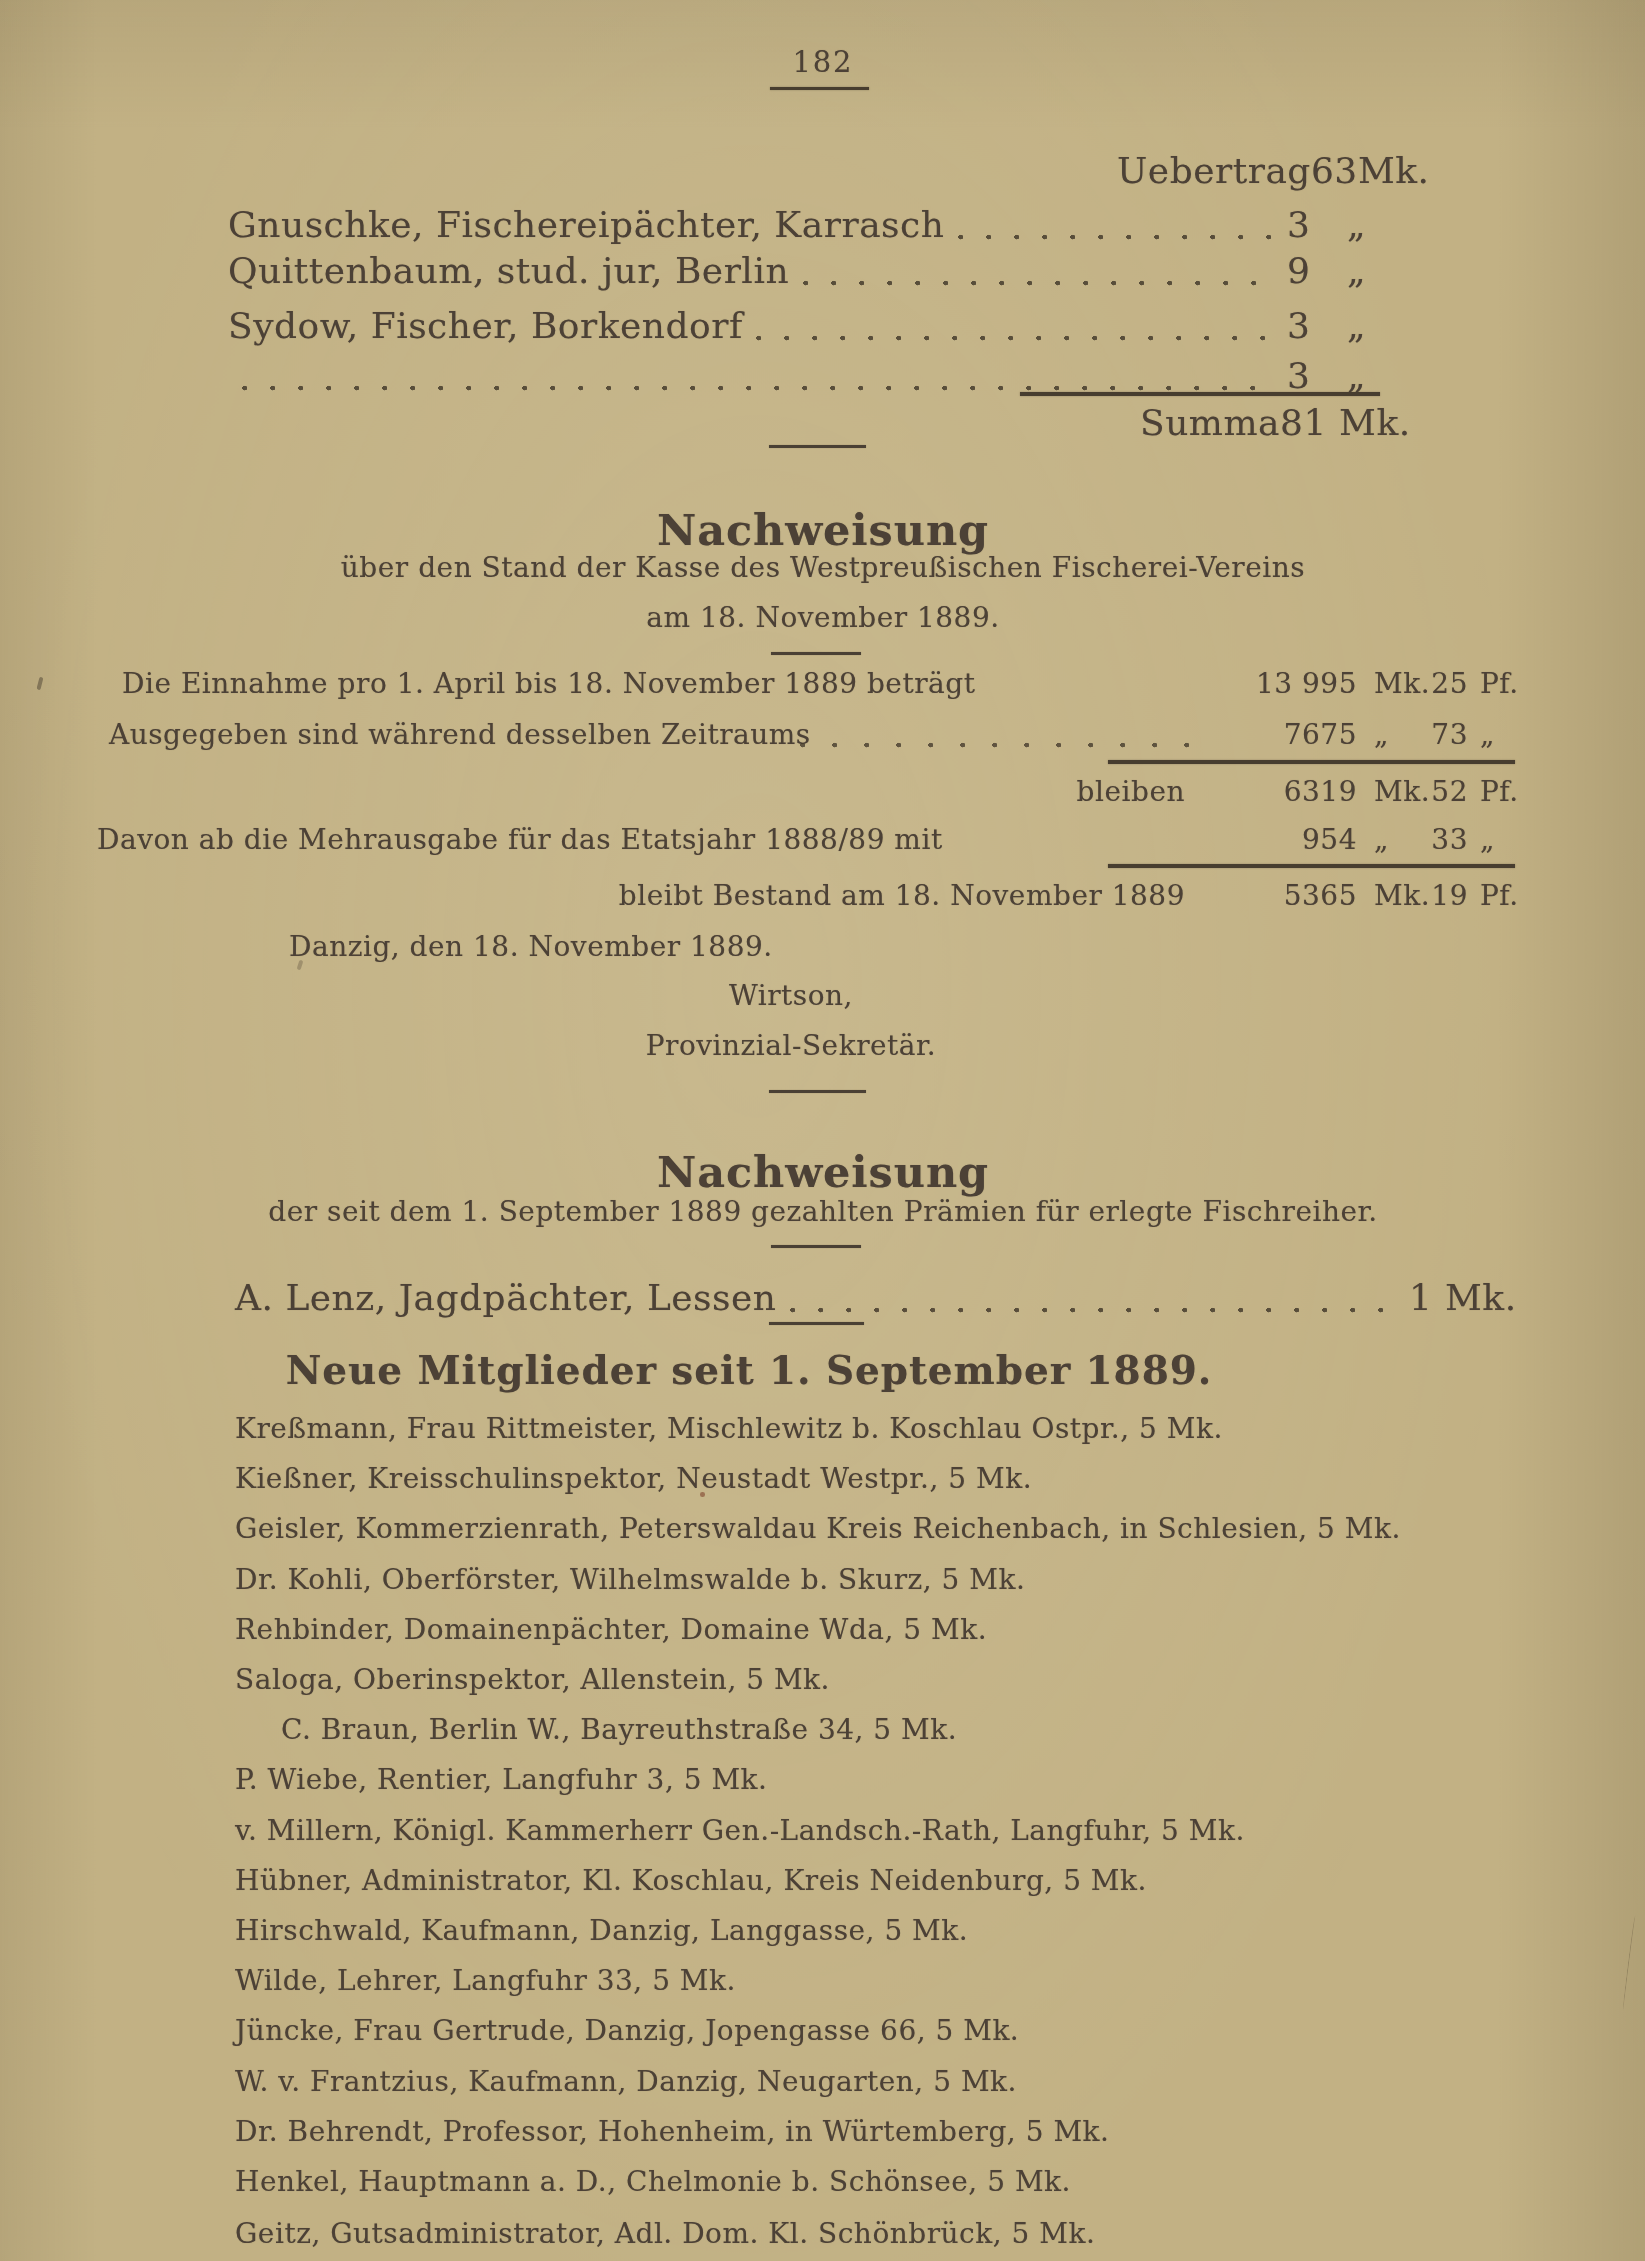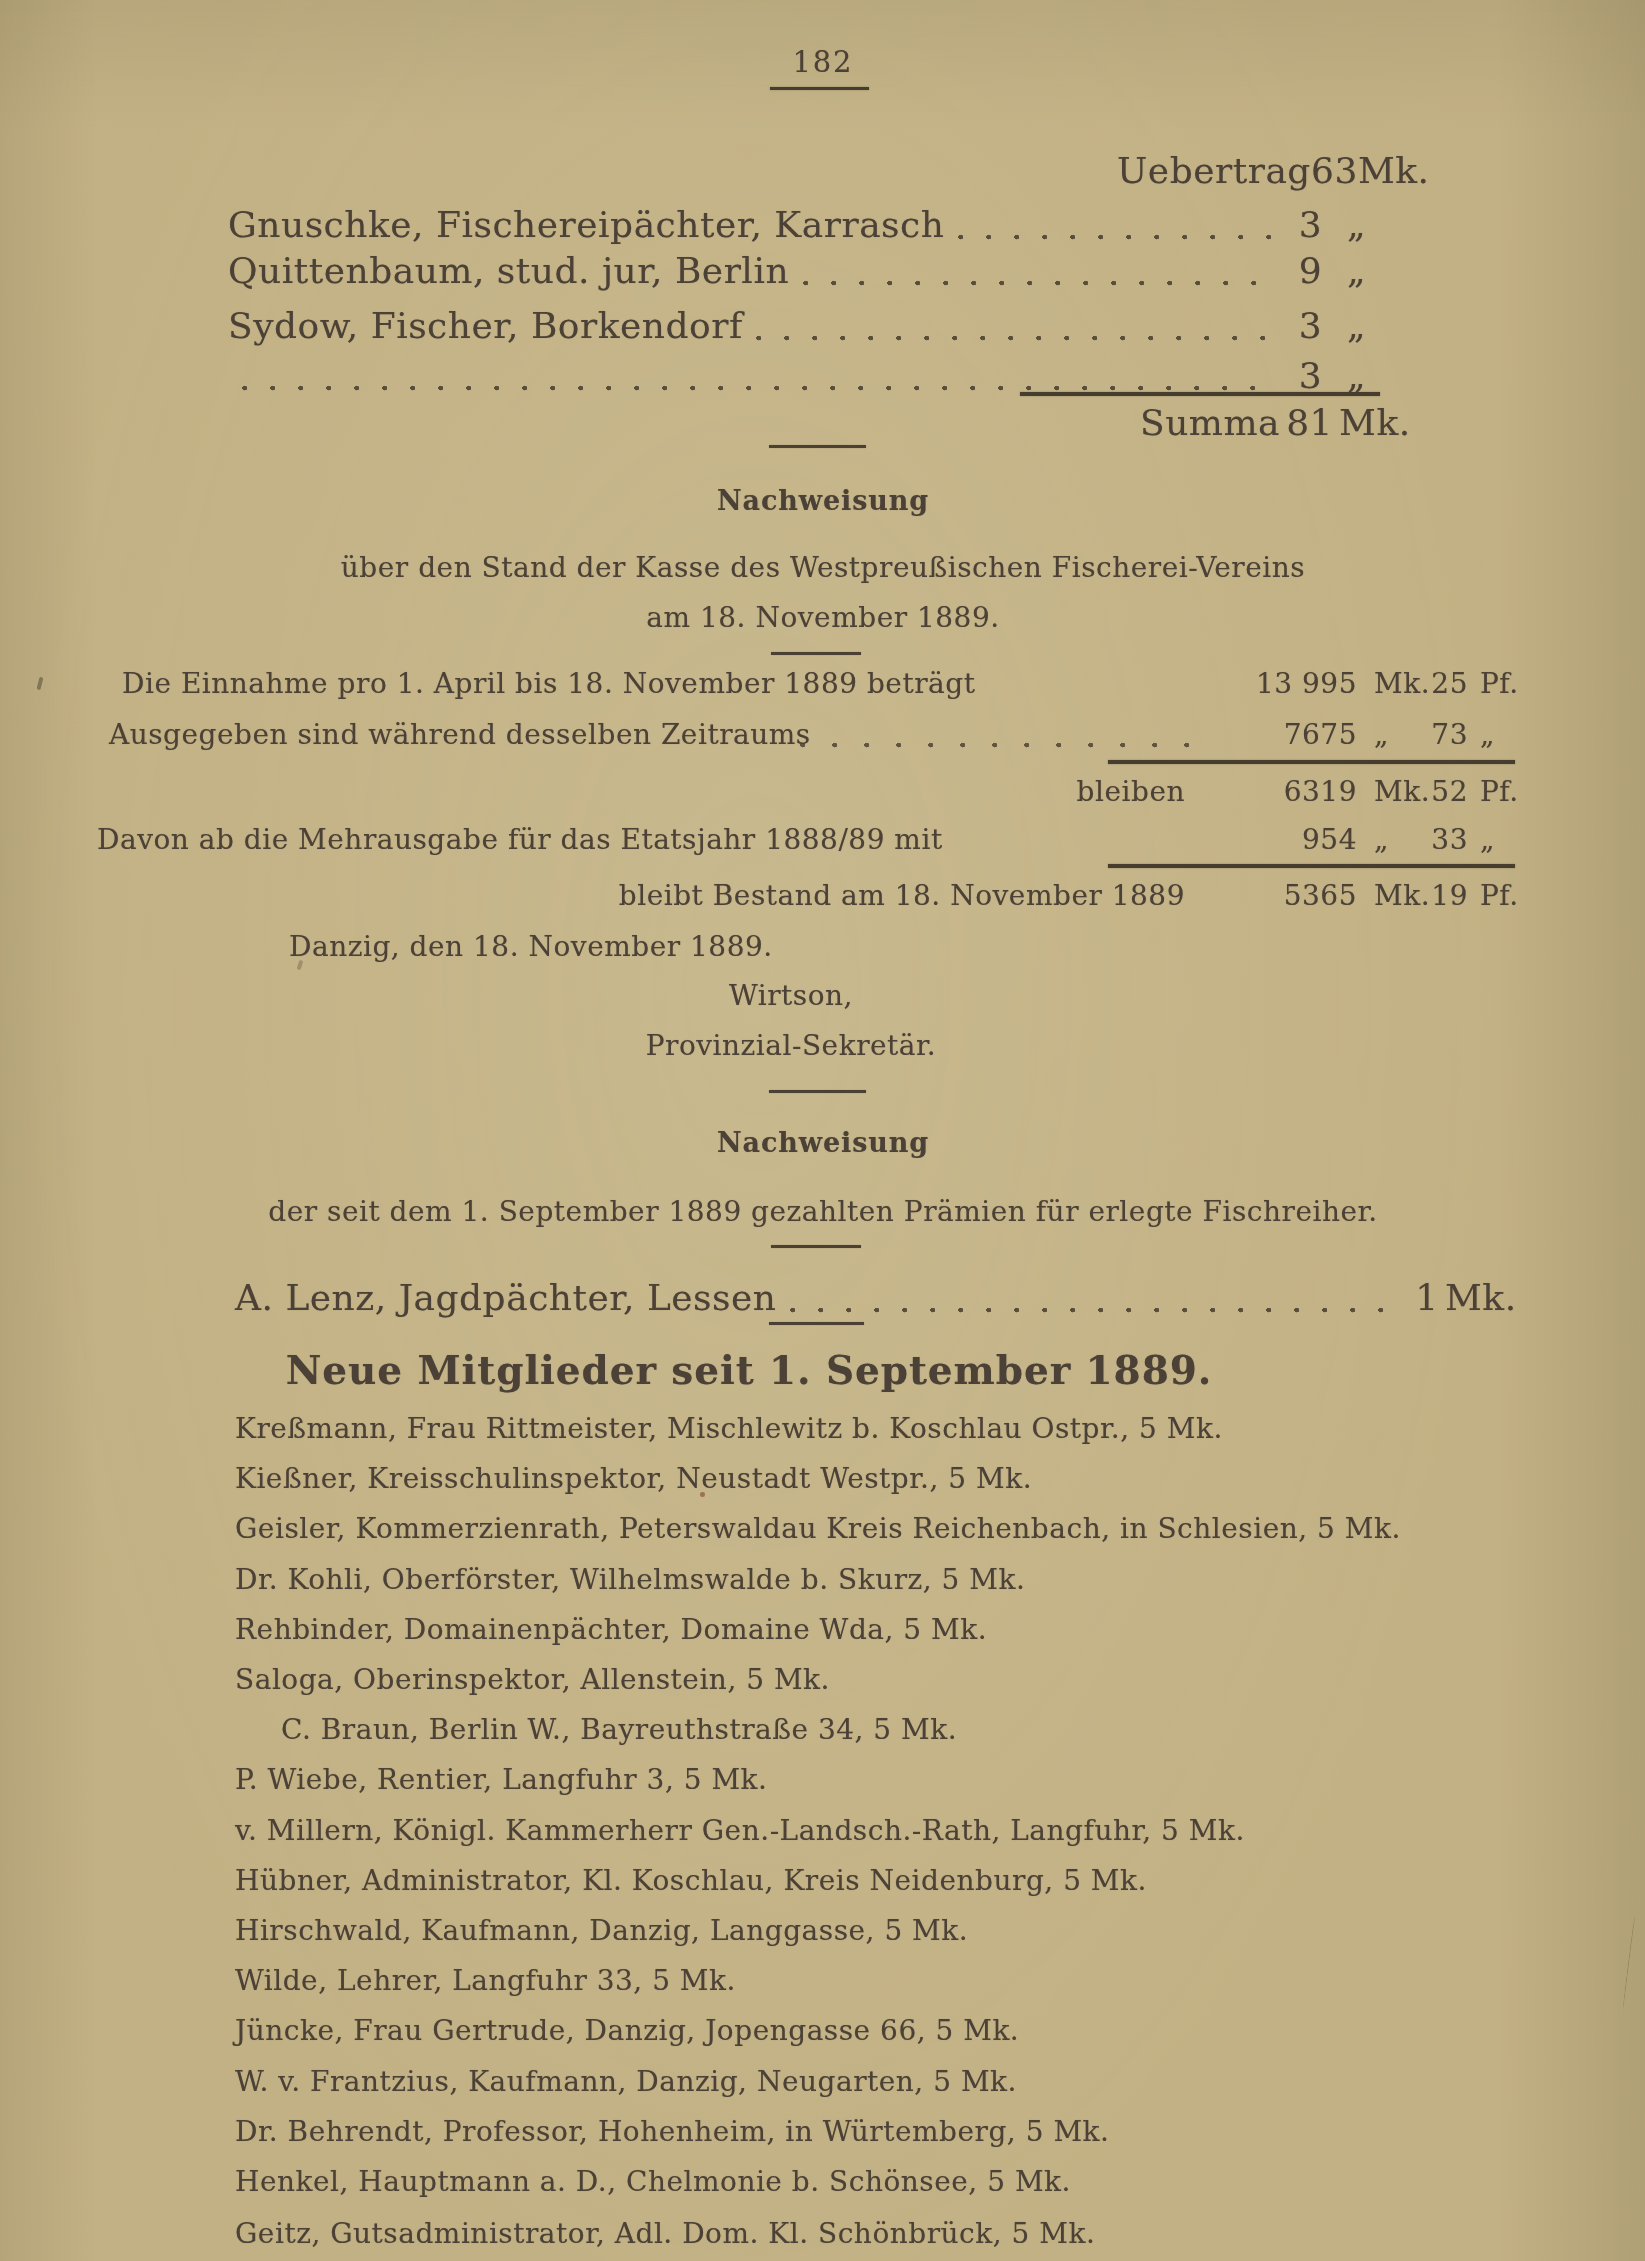--- a/index.html
+++ b/index.html
@@ -16,21 +16,21 @@
       #c2b184;
   }
   .txt {
     position: absolute;
     font-size: 28px;
     letter-spacing: 0.5px;
     white-space: nowrap;
     text-shadow: 0 0 0.9px rgba(72,62,48,0.35);
   }
   .pagenum { font-size: 29px; letter-spacing: 1.8px; }
-  .h1 { font-size: 27px; font-weight: bold; letter-spacing: 0.9px; }
+  .h1 { font-size: 43px; font-weight: bold; letter-spacing: 0.9px; margin-top: 20px; }
   .h2 { font-size: 39px; font-weight: bold; letter-spacing: 0.9px; }
   .center { left: 0; width: 1646px; text-align: center; }
   .rule {
     position: absolute;
     background: #473d2f;
     box-shadow: 0 0 1.4px rgba(60,50,38,0.6);
   }
   .divider {
     position: absolute;
     width: 97px; height: 2.7px;
@@ -49,21 +49,21 @@
   .leader {
     flex: 1;
     height: 6.3px;
     margin: 0 13.6px;
     align-self: flex-end;
     margin-bottom: 4.5px;
     background-image: radial-gradient(circle at 2.7px 3.2px, rgba(70,60,45,0.85) 2.3px, rgba(70,60,45,0) 2.7px);
     background-size: 28px 6.3px;
     background-repeat: repeat-x;
   }
-  .amt { width: 47px; text-align: center; }
+  .amt { width: 47px; text-align: left; }
   .unit { width: 45px; text-align: center; }
   .kcol-mk  { position: absolute; left: 1203px; width: 154px; text-align: right; }
   .kcol-mku { position: absolute; left: 1374px; width: 68px; }
   .kcol-pf  { position: absolute; left: 1411px; width: 57px; text-align: right; }
   .kcol-pfu { position: absolute; left: 1480px; width: 59px; }
   .kdots {
     position: absolute;
     left: 800px; width: 389px; height: 6.3px;
     background-image: radial-gradient(circle at 2.7px 3.2px, rgba(70,60,45,0.8) 2.3px, rgba(70,60,45,0) 2.7px);
     background-size: 32px 6.3px;

